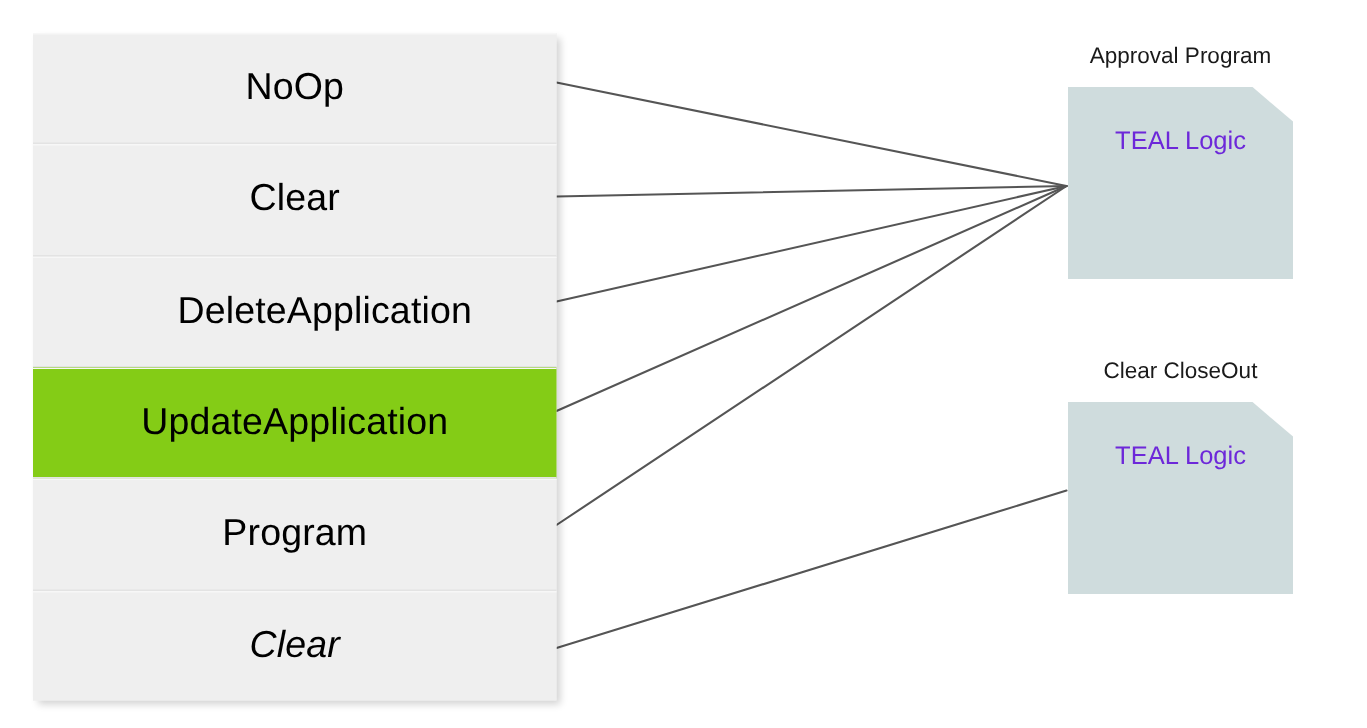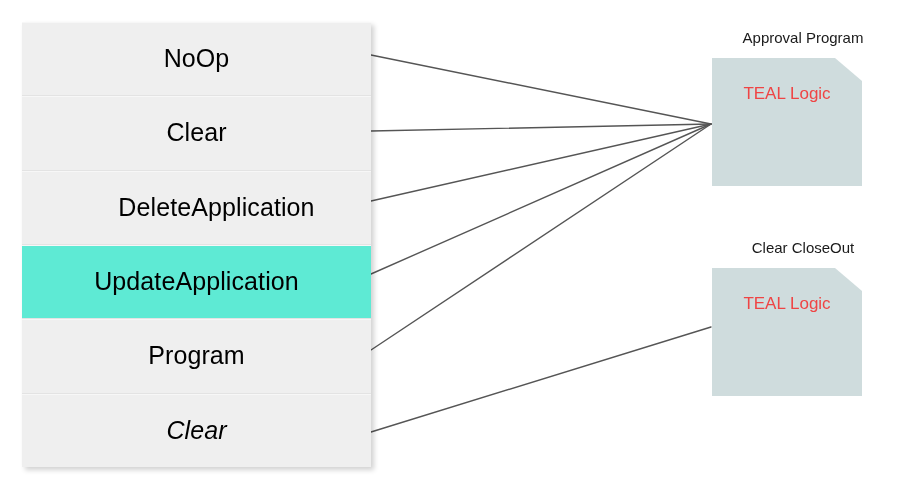--- a/index.html
+++ b/index.html
@@ -69,21 +69,21 @@
 
   
   .program-group {
     position: absolute;
   }
   #approval-program-group { left: 712px; top: 30px; }
   #clear-program-group    { left: 712px; top: 240px; }
 
   .program-title {
     position: absolute;
-    left: 16px;
+    left: 0;
     top: 0;
     width: 150px;
     text-align: center;
     font-size: 15px;
     color: #1a1a1a;
     line-height: 1;
     white-space: nowrap;
   }
   .program-box {
     position: absolute;
@@ -96,21 +96,21 @@
     clip-path: polygon(0 0, 82% 0, 100% 18%, 100% 100%, 0 100%);
     filter: drop-shadow(3px 3px 4px rgba(0,0,0,0.22));
   }
   .program-box-label {
     position: absolute;
     left: 0;
     top: 55px;
     width: 150px;
     text-align: center;
     font-size: 17px;
-    color: #ef4444;
+    color: #6d28d9;
     line-height: 1;
     white-space: nowrap;
     pointer-events: none;
   }
 </style>
 </head>
 <body style="background: rgb(255, 255, 255);">
 
 <div id="canvas">
 
@@ -132,21 +132,21 @@
     </div>
 
     <div class="list-row" style="background: rgb(239, 239, 239); border-bottom-color: rgb(227, 227, 227);">
       <span class="list-row-label">Clear</span>
     </div>
 
     <div class="list-row" style="background: rgb(239, 239, 239); border-bottom-color: rgb(227, 227, 227); padding-left: 40px;">
       <span class="list-row-label">DeleteApplication</span>
     </div>
 
-    <div class="list-row" style="background: #5eead4; border-bottom-color: rgb(227, 227, 227);">
+    <div class="list-row" style="background: #84cc16; border-bottom-color: rgb(227, 227, 227);">
       <span class="list-row-label">UpdateApplication</span>
     </div>
 
     <div class="list-row" style="background: rgb(239, 239, 239); border-bottom-color: rgb(227, 227, 227);">
       <span class="list-row-label">Program</span>
     </div>
 
     <div class="list-row" style="background: rgb(239, 239, 239); border-bottom-color: rgb(227, 227, 227);">
       <span class="list-row-label">Clear</span>
     </div>

